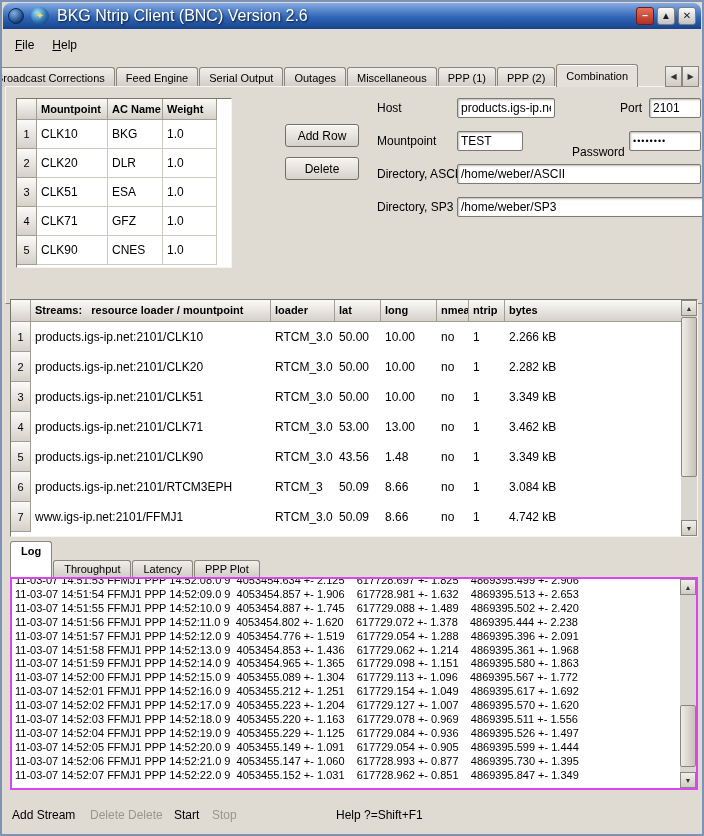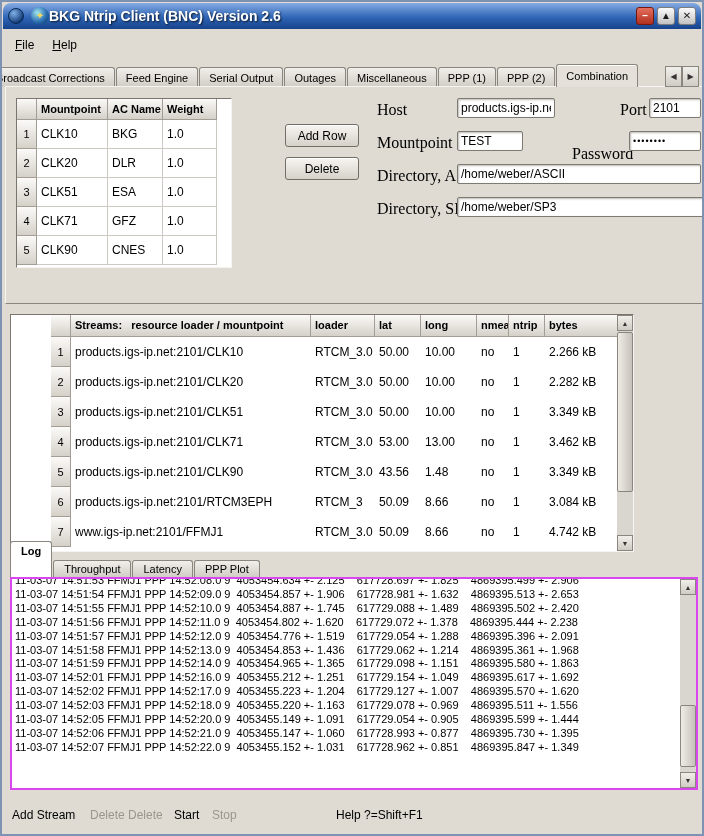--- a/index.html
+++ b/index.html
@@ -16,21 +16,21 @@
     border-radius:8px 8px 0 0;
     background:linear-gradient(180deg,var(--tb_top,#86abe4) 0%, var(--tb_mid,#2f66b6) 55%, var(--tb_bot,#17428c) 100%);
     display:flex; align-items:center; padding:0 5px;
   }
   .tb-menu-icon { width:16px; height:16px; border-radius:50%;
     background:radial-gradient(circle at 35% 30%, #7fb0e8, #123a74 75%); border:1px solid #0a2a55; }
   .tb-app-icon { width:18px; height:18px; margin-left:7px; border-radius:50%;
     background:radial-gradient(circle at 35% 32%, #9fe6f0, #2a6cb0 55%, #0a3560 95%);
     display:flex; align-items:center; justify-content:center;
     color:#ffd95a; font-size:10px; line-height:18px; }
-  .tb-title { color:#fff; font-weight:bold; font-size:14px;
+  .tb-title { margin-left:8px; color:#fff; font-weight:normal; font-size:16px;
     text-shadow:1px 1px 2px rgba(0,0,0,.75); white-space:nowrap; }
   .tb-buttons { margin-left:auto; display:flex; gap:3px; }
   .tb-btn { width:18px; height:18px; border-radius:3px;
     background:linear-gradient(#fafafa,#c2c2c2); border:1px solid #7d7d7d;
     display:flex; align-items:center; justify-content:center;
     font-size:10px; line-height:1; color:#1c1c1c; }
   .tb-btn.red { background:linear-gradient(#e56f5c,var(--close_red,#b03020));
     border-color:#77180e; color:#fff; font-weight:bold; }
   
   .menubar { position:absolute; top:32px; left:4px; right:4px; height:22px;
@@ -61,29 +61,29 @@
     border-right:1px solid #a29e96; border-bottom:1px solid #a29e96; overflow:hidden; white-space:nowrap; }
   .ct-row { display:flex; height:29px; }
   .ct-num { width:20px; text-align:center; font-size:11px; line-height:29px;
     border-right:1px solid #a29e96; border-bottom:1px solid #a29e96; }
   .ct-c { font-size:12px; line-height:28px; padding-left:4px; background:#fff;
     border-right:1px solid #ccc9c2; border-bottom:1px solid #ccc9c2; overflow:hidden; white-space:nowrap; }
   .w-mp { width:71px; } .w-ac { width:55px; } .w-wt { width:54px; }
   .btn { position:absolute; left:279px; width:74px; height:23px;
     background:linear-gradient(#f7f5f1,#d6d2ca); border:1px solid #736f66; border-radius:3px;
     box-shadow:inset 0 1px 0 #fff; font-size:12px; display:flex; align-items:center; justify-content:center; }
-  .f-label { position:absolute; font-size:16px; white-space:nowrap;font-family:Liberation Serif, serif; }
+  .f-label { position:absolute; font-size:12px; white-space:nowrap; }
   .field { position:absolute; height:20px; background:#fff; border:1px solid #7d7a73; border-radius:2px;
     box-shadow:inset 1px 1px 2px rgba(110,105,95,.45); font-size:12px; padding:1px 3px;
     font-family:"Liberation Sans",sans-serif; }
   .field.pwd { font-size:9px; letter-spacing:1px; }
   .note { position:absolute; left:238px; top:179px; width:336px; text-align:center; font-size:11px; }
   
-  .streams { position:absolute; left:8px; top:312px; width:624px; height:238px;
-    background:#fff; border:1px solid; border-color:#7a766e #f6f4f0 #f6f4f0 #7a766e; overflow:hidden;padding-left:40px; }
+  .streams { position:absolute; left:8px; top:297px; width:688px; height:238px;
+    background:#fff; border:1px solid; border-color:#7a766e #f6f4f0 #f6f4f0 #7a766e; overflow:hidden; }
   .s-header { display:flex; height:22px; }
   .s-corner { width:20px; border-right:1px solid #a29e96; border-bottom:1px solid #a29e96; }
   .s-h { font-weight:bold; font-size:11px; line-height:21px; padding-left:4px;
     border-right:1px solid #a29e96; border-bottom:1px solid #a29e96;
     overflow:hidden; white-space:pre; }
   .s-row { display:flex; height:30px; }
   .s-num { width:20px; text-align:center; font-size:11px; line-height:30px;
     border-right:1px solid #a29e96; border-bottom:1px solid #a29e96; }
   .s-c { font-size:12px; line-height:30px; padding-left:4px; white-space:nowrap; overflow:hidden; }
   .sw-mp { width:240px; } .sw-dec { width:64px; } .sw-lat { width:46px; }
@@ -335,27 +335,29 @@
         <div class="log-line">11-03-07 14:51:55 FFMJ1 PPP 14:52:10.0 9  4053454.887 +- 1.745    617729.088 +- 1.489    4869395.502 +- 2.420</div>
 
         <div class="log-line">11-03-07 14:51:56 FFMJ1 PPP 14:52:11.0 9  4053454.802 +- 1.620    617729.072 +- 1.378    4869395.444 +- 2.238</div>
 
         <div class="log-line">11-03-07 14:51:57 FFMJ1 PPP 14:52:12.0 9  4053454.776 +- 1.519    617729.054 +- 1.288    4869395.396 +- 2.091</div>
 
         <div class="log-line">11-03-07 14:51:58 FFMJ1 PPP 14:52:13.0 9  4053454.853 +- 1.436    617729.062 +- 1.214    4869395.361 +- 1.968</div>
 
         <div class="log-line">11-03-07 14:51:59 FFMJ1 PPP 14:52:14.0 9  4053454.965 +- 1.365    617729.098 +- 1.151    4869395.580 +- 1.863</div>
 
+        <div class="log-line">11-03-07 14:52:00 FFMJ1 PPP 14:52:15.0 9  4053455.089 +- 1.304    617729.113 +- 1.096    4869395.567 +- 1.772</div>
 
         <div class="log-line">11-03-07 14:52:01 FFMJ1 PPP 14:52:16.0 9  4053455.212 +- 1.251    617729.154 +- 1.049    4869395.617 +- 1.692</div>
 
         <div class="log-line">11-03-07 14:52:02 FFMJ1 PPP 14:52:17.0 9  4053455.223 +- 1.204    617729.127 +- 1.007    4869395.570 +- 1.620</div>
 
         <div class="log-line">11-03-07 14:52:03 FFMJ1 PPP 14:52:18.0 9  4053455.220 +- 1.163    617729.078 +- 0.969    4869395.511 +- 1.556</div>
 
+        <div class="log-line">11-03-07 14:52:04 FFMJ1 PPP 14:52:19.0 9  4053455.229 +- 1.125    617729.084 +- 0.936    4869395.526 +- 1.497</div>
 
         <div class="log-line">11-03-07 14:52:05 FFMJ1 PPP 14:52:20.0 9  4053455.149 +- 1.091    617729.054 +- 0.905    4869395.599 +- 1.444</div>
 
         <div class="log-line">11-03-07 14:52:06 FFMJ1 PPP 14:52:21.0 9  4053455.147 +- 1.060    617728.993 +- 0.877    4869395.730 +- 1.395</div>
 
         <div class="log-line">11-03-07 14:52:07 FFMJ1 PPP 14:52:22.0 9  4053455.152 +- 1.031    617728.962 +- 0.851    4869395.847 +- 1.349</div>
       </div>
     <div class="vscroll">
       <div class="vs-btn up">▲</div>
       <div class="vs-thumb" style="top:126px; height:62px;"></div>

